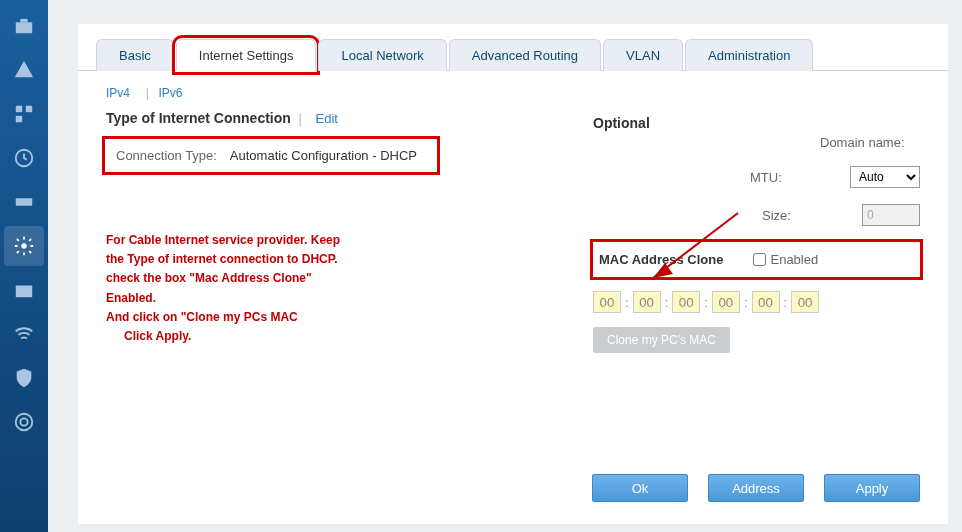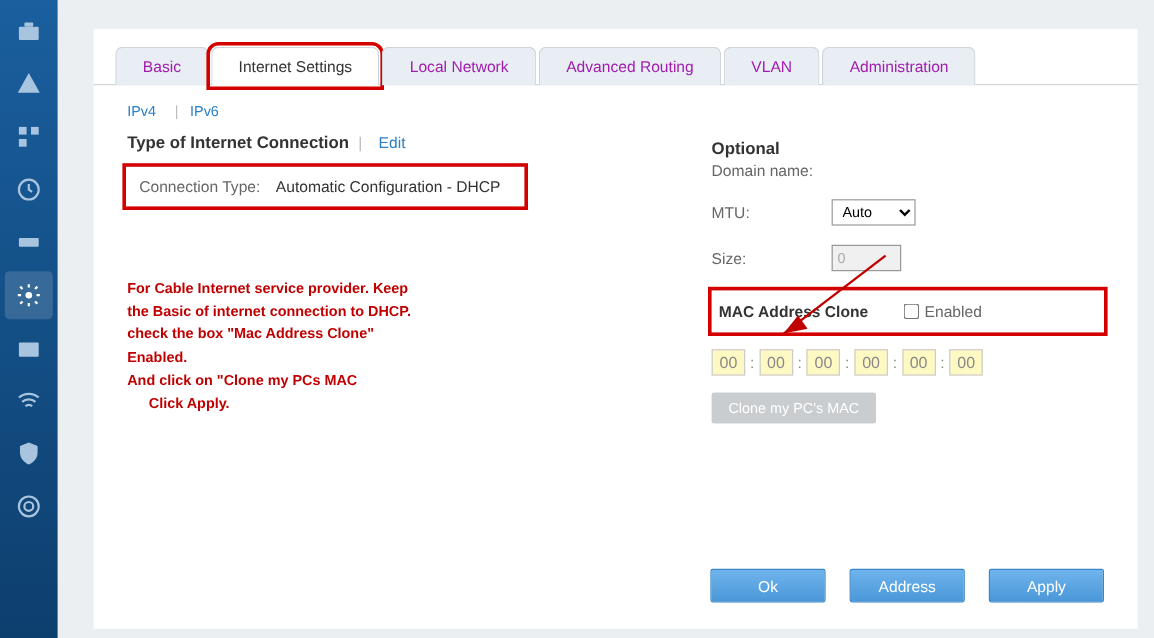--- a/index.html
+++ b/index.html
@@ -44,21 +44,21 @@
   width: 870px; height: 500px;
   background: #fff;
 }
 .tabbar {
   display: flex;
   padding: 14px 18px 0 18px;
   border-bottom: 1px solid #d0d5d9;
 }
 .tab {
   padding: 8px 22px;
-  color: #a21caf;
+  color: #0c4a6e;
   font-size: 13px;
   cursor: pointer;
   background: #e8eef3;
   border: 1px solid #d0d5d9;
   border-bottom: none;
   border-radius: 6px 6px 0 0;
   margin-right: 2px;
   position: relative;
   top: 1px;
 }
@@ -128,20 +128,21 @@
   font-weight: bold;
   font-size: 14px;
   color: #333;
   margin-bottom: 4px;
 }
 .form-row {
   display: flex;
   align-items: center;
   margin-bottom: 16px;
   color: #666;
+  justify-content: flex-end;
 }
 .form-row .fl { width: 100px; }
 .form-row input[type=text], .form-row select {
   height: 22px;
   border: 1px solid #999;
   padding: 0 4px;
   font-size: 12px;
   background: #fff;
 }
 .form-row.disabled input { background: #f0f0f0; color: #aaa; }
@@ -301,21 +302,21 @@
         <span class="edit-sep">|</span>
         <span class="edit-link">Edit</span>
       </div>
       <div class="conn-row">
         <span class="lbl">Connection Type:</span>
         <span class="val">Automatic Configuration - DHCP</span>
       </div>
 
       <div class="annotation">
         <div>For Cable Internet service provider. Keep</div>
-        <div>the Basic of internet connection to DHCP.</div>
+        <div>the Type of internet connection to DHCP.</div>
         <div>check the box "Mac Address Clone"</div>
         <div>Enabled.</div>
         <div>And click on "Clone my PCs MAC</div>
         <div style="padding-left:18px">Click Apply.</div>
       </div>
     </div>
 
     <div class="col-right">
       <div class="opt-title">Optional</div>
 

